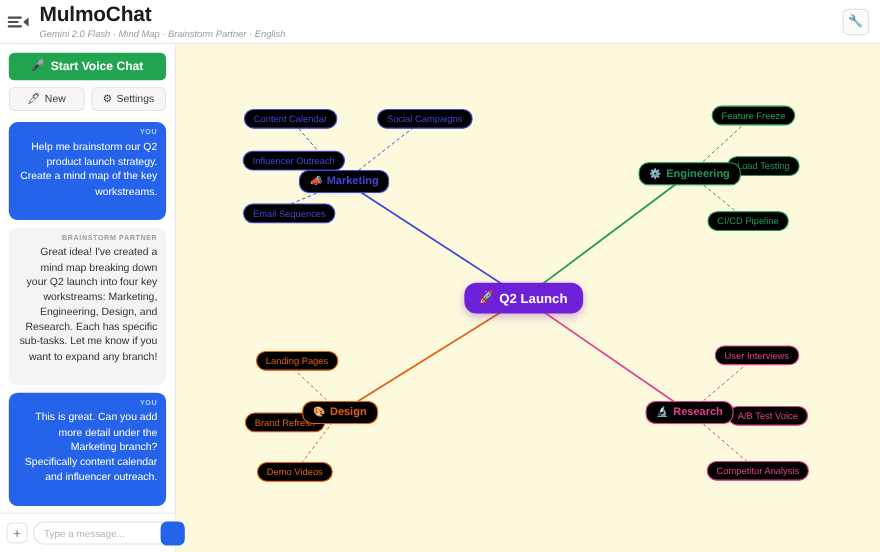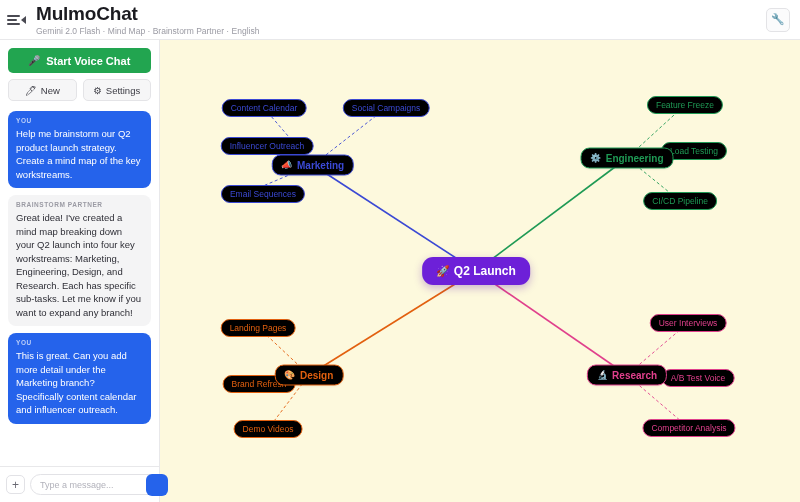--- a/index.html
+++ b/index.html
@@ -32,21 +32,21 @@
   .hamburger i:nth-child(1) { width: 13px; }
   .hamburger i:nth-child(2) { width: 10px; }
   .hamburger i:nth-child(3) { width: 13px; }
   .hamburger .chev {
     position: absolute; right: 0px; top: 50%; transform: translateY(-50%);
     width: 0; height: 0; border-top: 4px solid transparent;
     border-bottom: 4px solid transparent; border-right: 5px solid #4a4a52;
   }
   .title-wrap { margin-left: 10px; display: flex; flex-direction: column; justify-content: space-between; }
   .app-title { font-size: 19px; font-weight: bold; color: #1b1b20; letter-spacing: -0.2px; line-height: 21px; }
-  .app-sub { font-size: 8.5px; color: #9a9aa3; line-height: 12px; margin-top: 1px; }
+  .app-sub { font-size: 8.5px; color: #9a9aa3; line-height: 12px; margin-top: 1px; font-style: italic; }
   .header-spacer { flex: 1; }
   .tool-btn {
     width: 24px; height: 24px; border: 1px solid #e3e3e6; border-radius: 5px;
     background: #fbfbfc; display: flex; align-items: center; justify-content: center;
     cursor: pointer; font-size: 11px; color: #44444c;
   }
 
   
   .body-row { flex: 1; display: flex; min-height: 0; }
 
@@ -70,21 +70,21 @@
     font-size: 9.5px; color: #3a3a42; font-family: inherit;
     display: flex; align-items: center; justify-content: center; gap: 4px; cursor: pointer;
   }
 
   
   .chat {
     flex: 1; overflow: hidden; padding: 4px 8px 0 8px;
     display: flex; flex-direction: column; gap: 7px; min-height: 0;
     position: relative;
   }
-  .msg { border-radius: 8px; padding: 6px 8px 7px 8px; }
+  .msg { border-radius: 8px; padding: 6px 8px 19px 8px; text-align: right; }
   .msg .role { font-size: 6.5px; letter-spacing: 0.55px; font-weight: bold; margin-bottom: 3px; }
   .msg .text { font-size: 9.5px; line-height: 13.5px; }
   .msg.user { background: #2563eb; }
   .msg.user .role { color: #b9cdf8; }
   .msg.user .text { color: #ffffff; }
   .msg.bot { background: #f4f4f5; }
   .msg.bot .role { color: #9b9ba4; }
   .msg.bot .text { color: #2e2e36; }
 
   .mindmap-card {
@@ -248,21 +248,21 @@
         <div class="node leaf" style="left: 534px; top: 111px; border-color: rgb(31, 154, 85); color: rgb(31, 154, 85);">
           <span>Load Testing</span>
         </div>
         <div class="node leaf" style="left: 520px; top: 161px; border-color: rgb(31, 154, 85); color: rgb(31, 154, 85);">
           <span>CI/CD Pipeline</span>
         </div>
         <div class="node branch" style="left: 467px; top: 118px; border-color: rgb(31, 154, 85); color: rgb(31, 154, 85);">
           <span class="emo">⚙️</span>
           <span>Engineering</span>
         </div>
-        <div class="node leaf" style="left: 98px; top: 288px; border-color: rgb(226, 96, 15); color: rgb(226, 96, 15);">
+        <div class="node leaf" style="left: 110px; top: 288px; border-color: rgb(226, 96, 15); color: rgb(226, 96, 15);">
           <span>Landing Pages</span>
         </div>
         <div class="node leaf" style="left: 99px; top: 344px; border-color: rgb(226, 96, 15); color: rgb(226, 96, 15);">
           <span>Brand Refresh</span>
         </div>
         <div class="node leaf" style="left: 108px; top: 389px; border-color: rgb(226, 96, 15); color: rgb(226, 96, 15);">
           <span>Demo Videos</span>
         </div>
         <div class="node branch" style="left: 149px; top: 335px; border-color: rgb(226, 96, 15); color: rgb(226, 96, 15);">
           <span class="emo">🎨</span>

